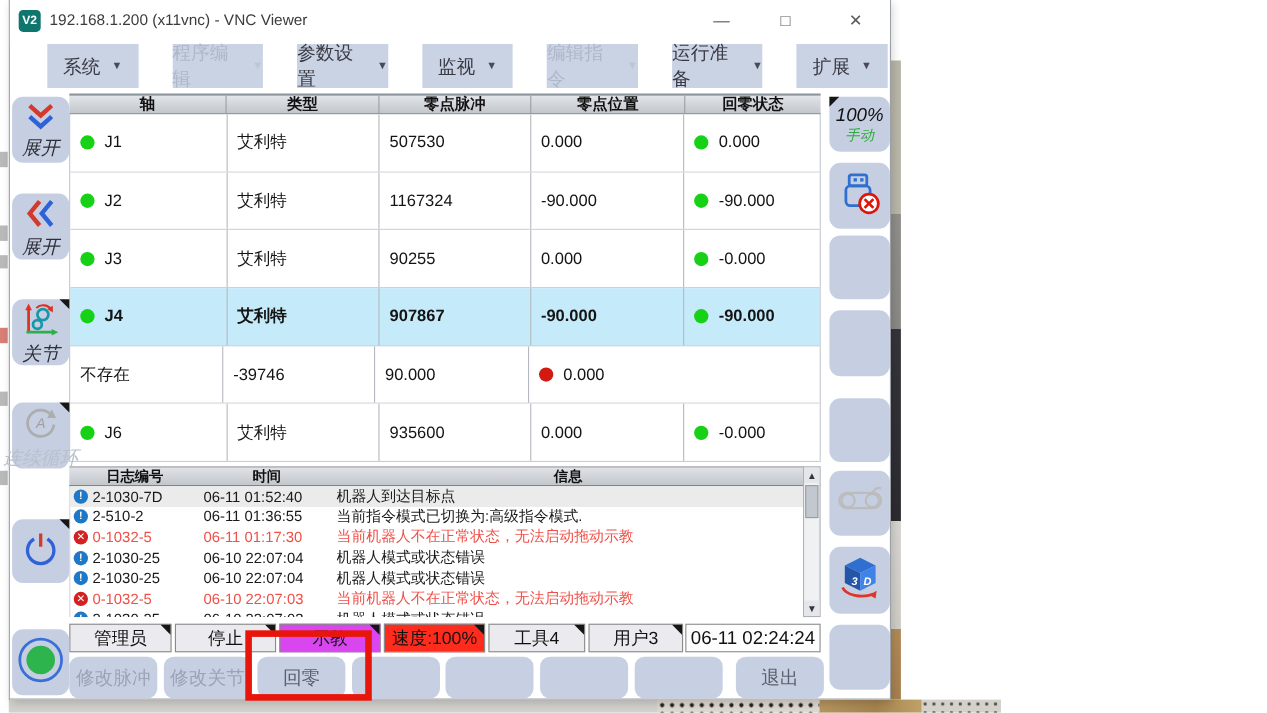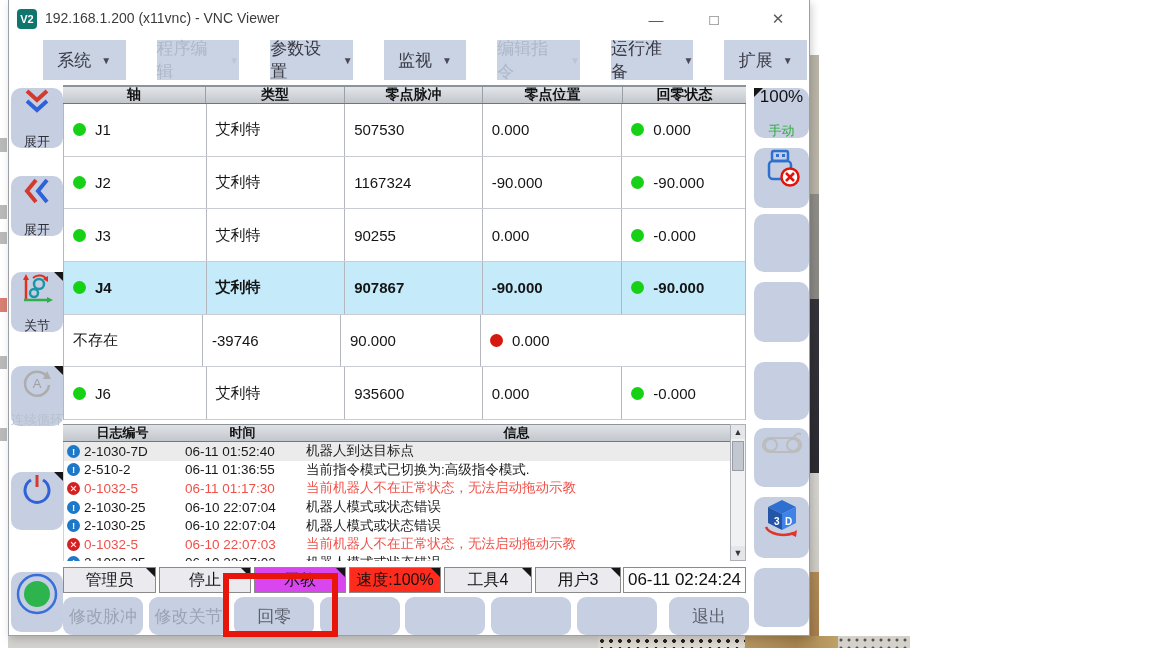--- a/index.html
+++ b/index.html
@@ -83,22 +83,22 @@
   .corner-tl { position:absolute; top:0; left:0; width:0; height:0;
     border-top:9px solid #161616; border-right:9px solid transparent; }
 
   
   .bottom-btn { top:597px; height:38px; width:80px; background:#c7d0e2; border-radius:9px;
     display:flex; align-items:center; justify-content:center; font-size:17px; color:#5a5f6a; }
   .bottom-btn.disabled { color:#9aa4b4; }
 
   
   .side-btn { background:#c6cfe2; border-radius:10px; display:flex; flex-direction:column;
-    align-items:center; justify-content:space-between; gap:2px; }
-  .side-btn .lbl { font-size:13px; color:#2e2e36; line-height:1; white-space:nowrap; }
+    align-items:center; justify-content:center; gap:2px;font-style:italic; }
+  .side-btn .lbl { font-size:17px; color:#2e2e36; line-height:1; white-space:nowrap; }
   .side-btn.disabled .lbl { color:#b8c0cc; }
   #left-sidebar .side-btn { position:absolute; left:2px; width:52px; }
   #right-sidebar-wrap .side-btn { position:absolute; left:745px; width:55px; }
   .speed-top { font-size:17px; color:#111; line-height:1.1; }
   .speed-sub { font-size:13px; color:#2faa3c; line-height:1.1; }
 
   
   #annotation-box { left:223px; top:573px; width:115px; height:64px; border:6px solid #e8150a; z-index:60; }
 
   .frag { width:7px; background:#b9b9b9; left:0; }

